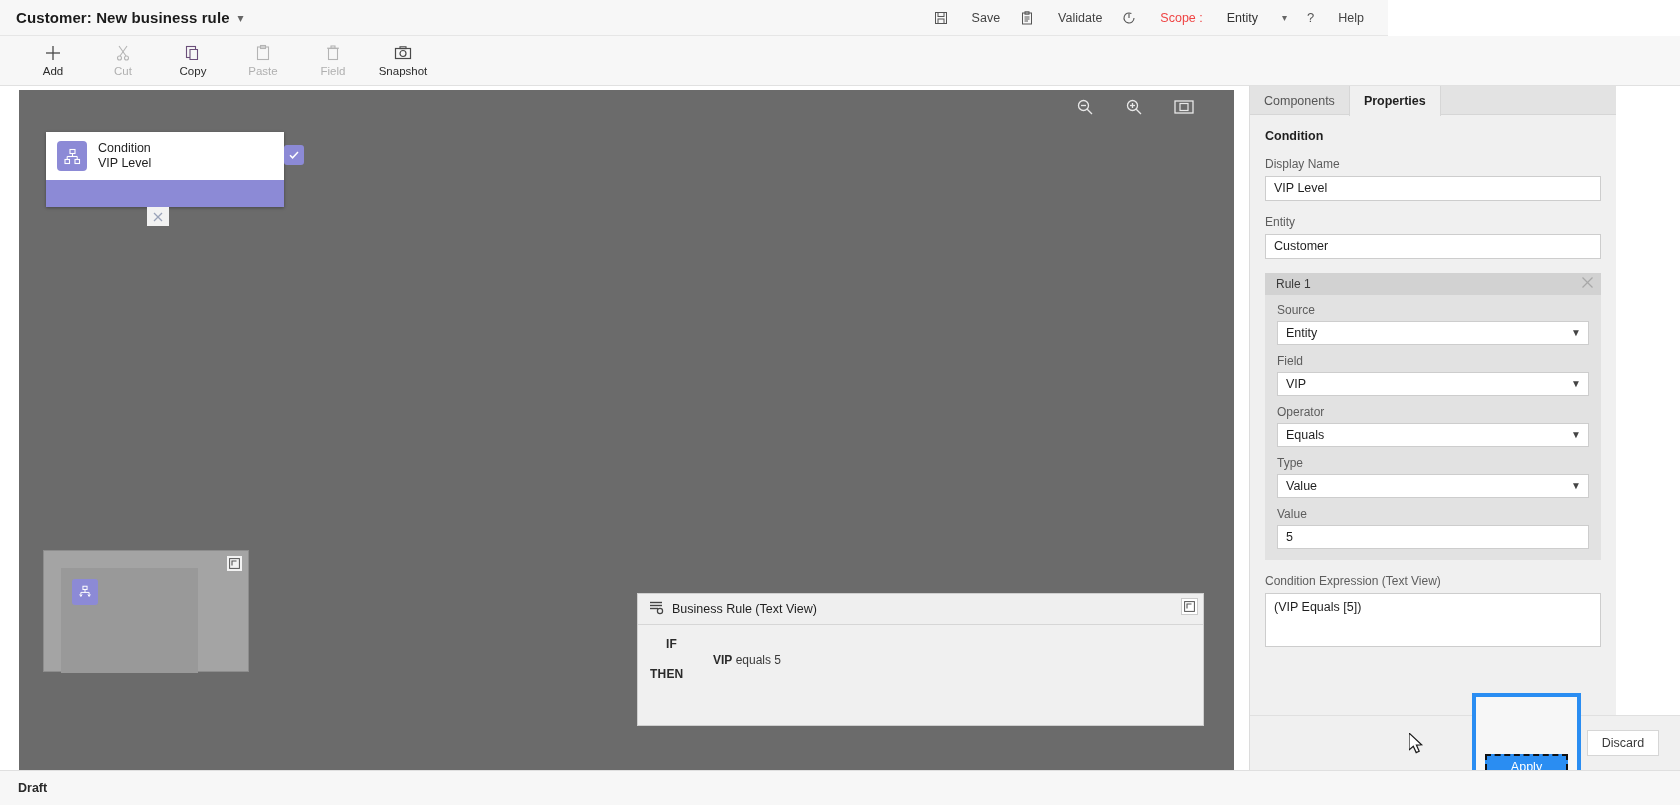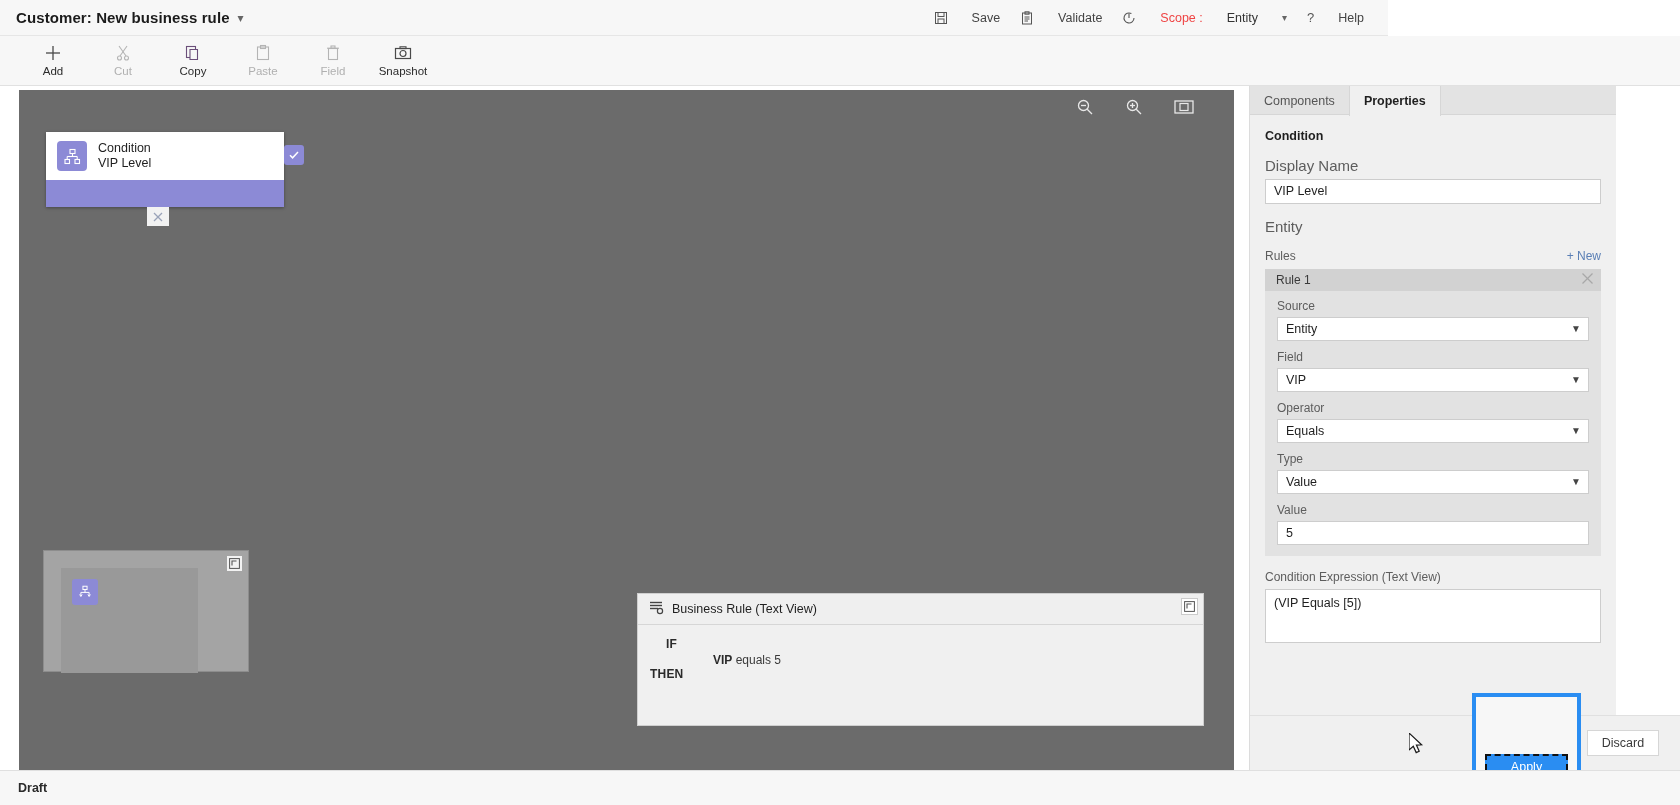--- a/index.html
+++ b/index.html
@@ -172,21 +172,21 @@
     padding: 0 14px; height: 29px; display:flex; align-items:center;
     font-size: 12.5px; color: #555; cursor: default;
   }
   .tab.active {
     background: #f0f0f0; color: #1f1f1f; font-weight: 600;
     border-left: 1px solid #d6d6d6; border-right: 1px solid #d6d6d6;
     margin-bottom: -1px; height: 30px;
   }
   .rbody { padding: 14px 15px 0 15px; position: relative; height: 594px; }
   .sec-title { font-size: 12.5px; color:#1f1f1f; font-weight:700; margin-bottom: 14px; }
-  .fld-label { font-size: 15px; color: #5d5d5d; margin-bottom: 5px; }
+  .fld-label { font-size: 12px; color: #5d5d5d; margin-bottom: 5px; }
   .txtinput {
     width: 100%; height: 25px; background:#fff;
     border: 1px solid #cdcdcd; font-size: 12.5px; color:#1f1f1f;
     padding: 0 8px; line-height: 23px;
   }
   .fld { margin-bottom: 14px; }
 
   .rules-head {
     display:flex; align-items:flex-end; justify-content: space-between;
     margin-bottom: 6px;
@@ -501,26 +501,23 @@
 
     <div class="sec-title">Condition</div>
 
     <div class="fld">
       <div class="fld-label">Display Name</div>
       <div class="txtinput">VIP Level</div>
     </div>
 
     <div class="fld">
       <div class="fld-label">Entity</div>
-    </div>
-
-    <div class="rules-head">
-      <span class="rules-label">Rules</span>
-      <span class="newlink">+ New</span>
-    </div>
+      <div class="txtinput">Customer</div>
+    </div>
+
 
     <div class="rulebox">
       <div class="rulebox-head">
         <span class="rulebox-title">Rule 1</span>
         <span class="rulebox-close">
           <svg width="13" height="13" viewBox="0 0 13 13">
             <line x1="1.5" y1="1.5" x2="11.5" y2="11.5" stroke="#a8a8a8" stroke-width="1.2"></line>
             <line x1="11.5" y1="1.5" x2="1.5" y2="11.5" stroke="#a8a8a8" stroke-width="1.2"></line>
           </svg>
         </span>

